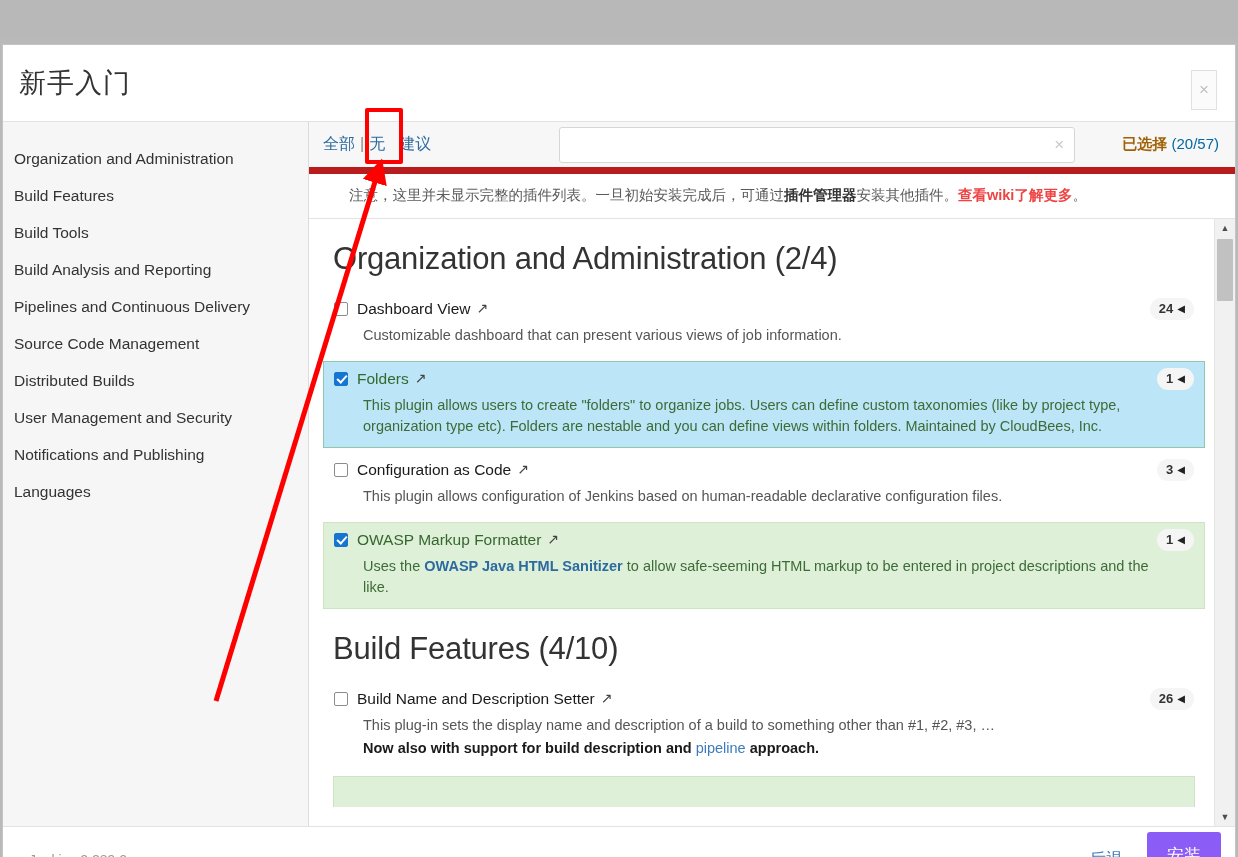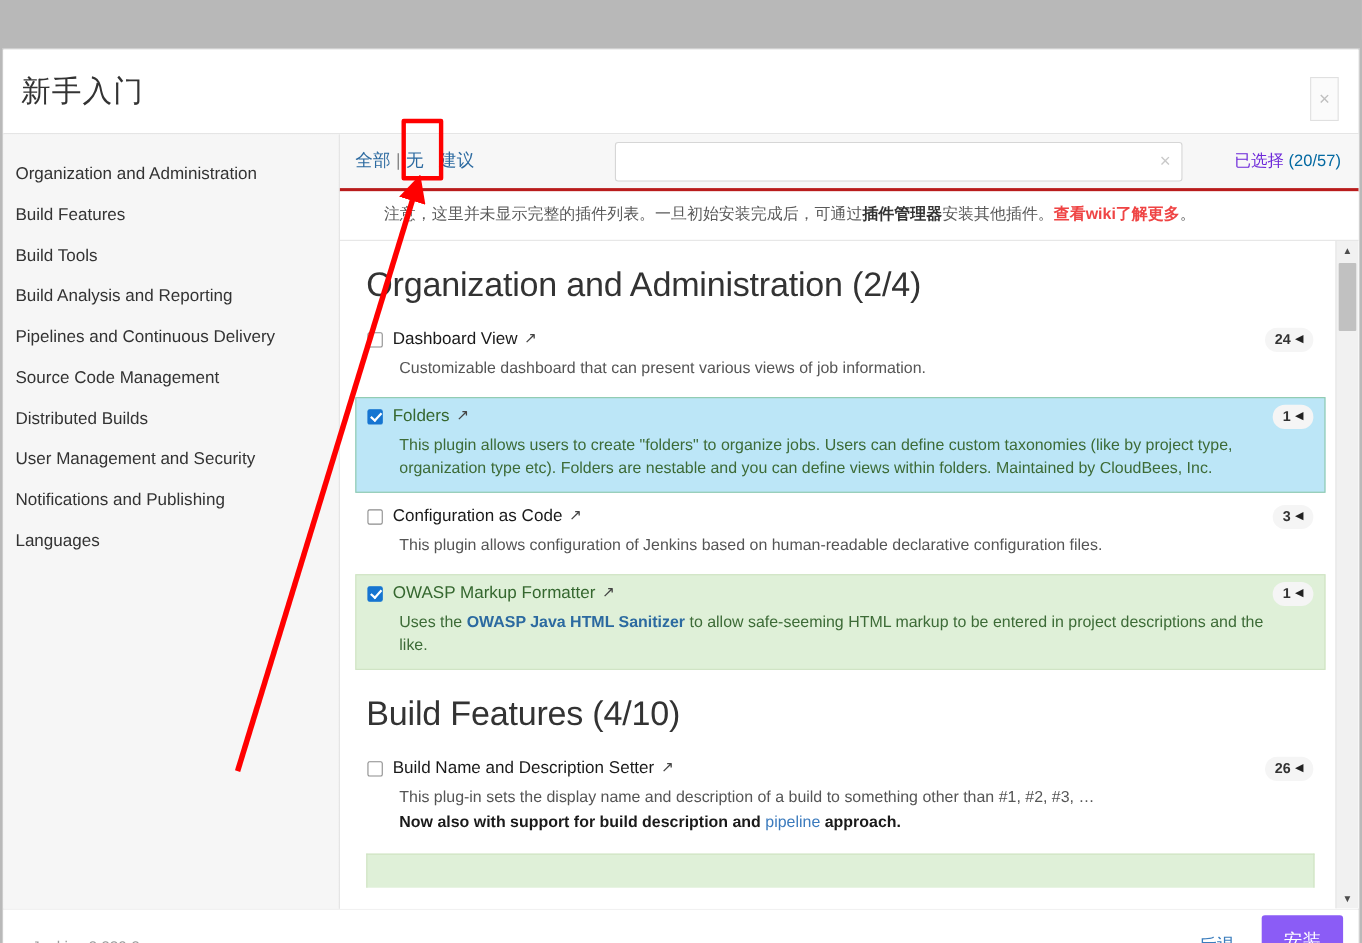--- a/index.html
+++ b/index.html
@@ -100,21 +100,21 @@
     position: relative;
   }
 
   
   .filterbar {
     display: flex;
     align-items: center;
     height: 52px;
     flex: 0 0 52px;
     background: #f7f7f7;
-    border-bottom: 3px solid #b91c1c;
+    border-bottom: 7px solid #b91c1c;
     box-sizing: border-box;
   }
   .filters {
     padding-left: 14px;
     font-size: 16px;
     color: #2d6ca2;
     white-space: nowrap;
   }
   .filters a {
     color: #2c6aa0;
@@ -151,21 +151,21 @@
     cursor: pointer;
     line-height: 18px;
   }
   .selected-count {
     margin-left: auto;
     padding-right: 16px;
     font-size: 15px;
     color: #333;
     white-space: nowrap;
   }
-  .selected-count .lbl { color: #6d28d9; font-weight: 400; }
+  .selected-count .lbl { color: #a16207; font-weight: 700; }
   .selected-count .num { color: #0369a1; }
 
   
   .notice {
     flex: 0 0 auto;
     padding: 12px 18px 13px 40px;
     font-size: 14.5px;
     color: #5a5a5a;
     border-bottom: 1px solid #e3e3e3;
     background: #fff;

